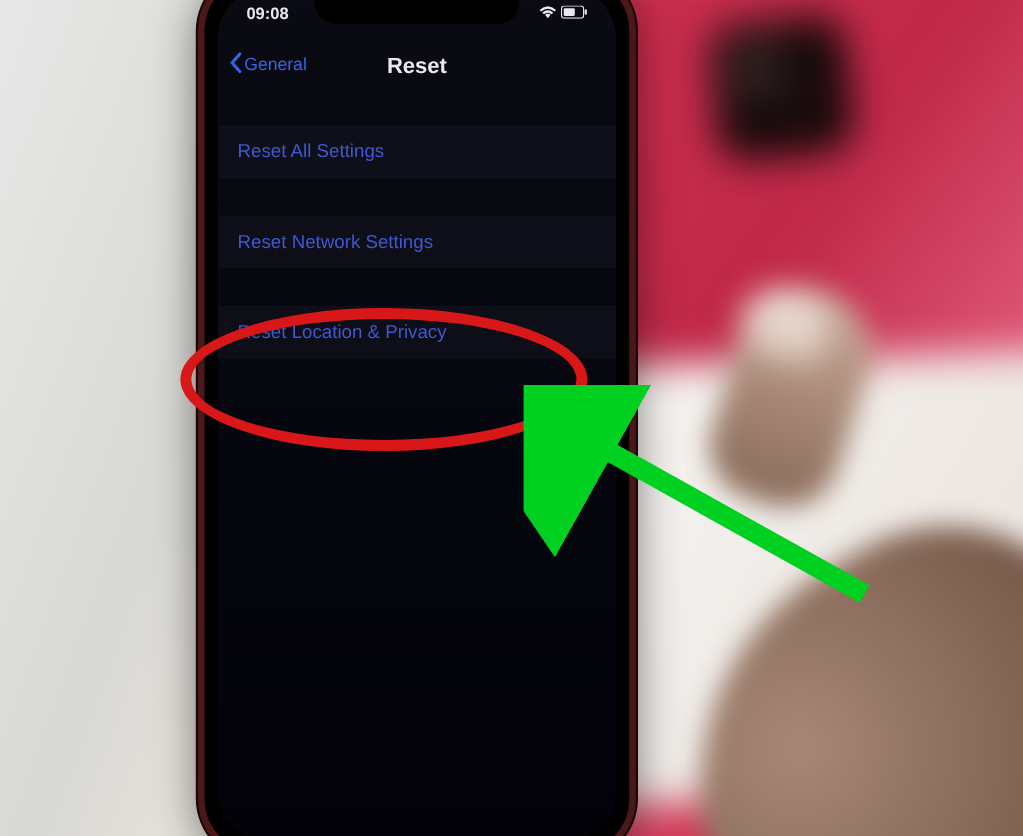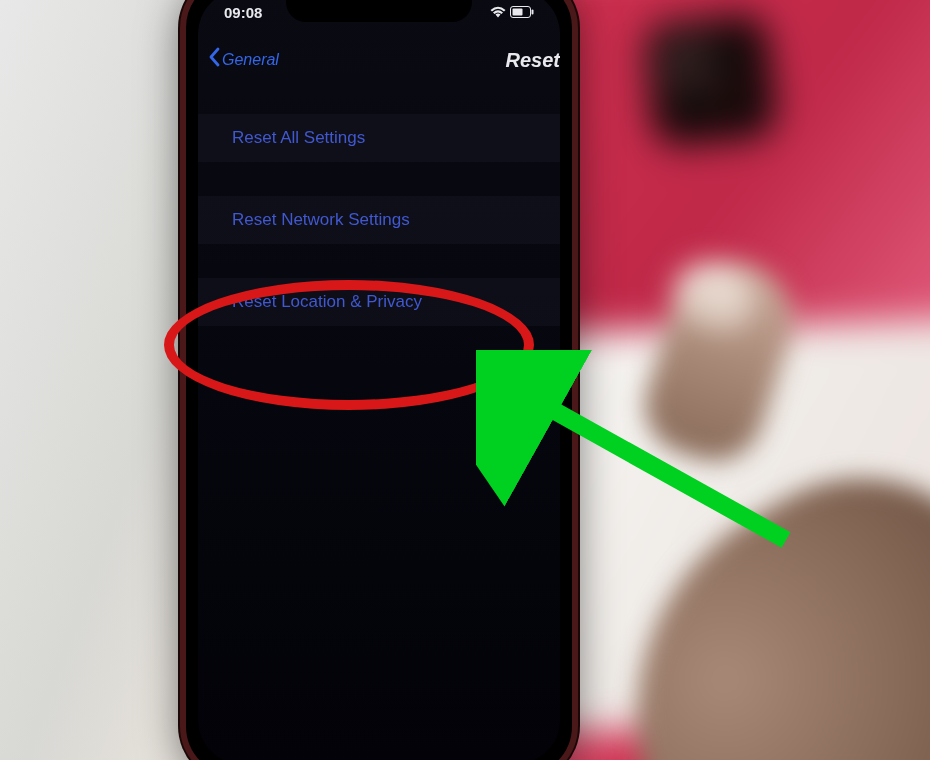--- a/index.html
+++ b/index.html
@@ -105,23 +105,22 @@
     }
     .status-right { display: flex; align-items: center; gap: 4px; }
     
     .nav-header {
       position: absolute;
       top: 48px;
       left: 0; right: 0;
       height: 44px;
       display: flex;
       align-items: center;
-      justify-content: flex-end;
+      justify-content: center;
       z-index: 20;
-      font-style: italic;
     }
     .nav-back {
       position: absolute;
       left: 10px;
       display: flex;
       align-items: center;
       color: #3366e8;
       font-size: 16px;
       font-weight: 400;
     }
@@ -139,21 +138,21 @@
     .settings-list {
       position: absolute;
       top: 124px;
       left: 0; right: 0;
     }
     .list-group {
       background: rgba(28,30,44,0.35);
       margin-bottom: 34px;
     }
     .list-row {
-      padding: 14px 34px;
+      padding: 14px 18px;
       color: #4058d0;
       font-size: 17px;
       font-weight: 400;
       border-bottom: 1px solid rgba(44,46,58,0.4);
       position: relative;
     }
     .list-row:last-child { border-bottom: none; }
     
     
     .callout-ellipse {

